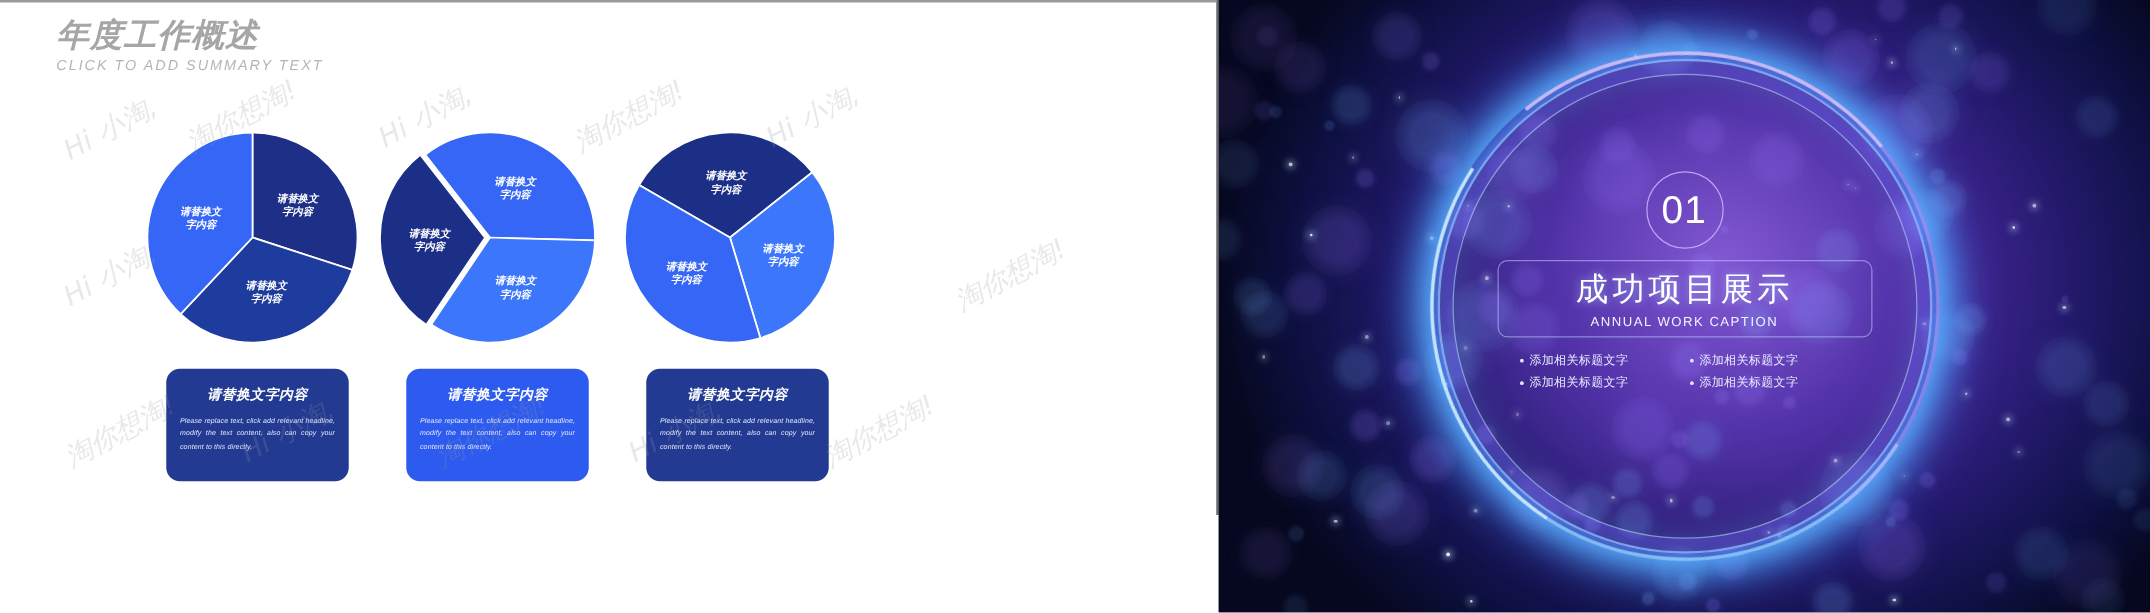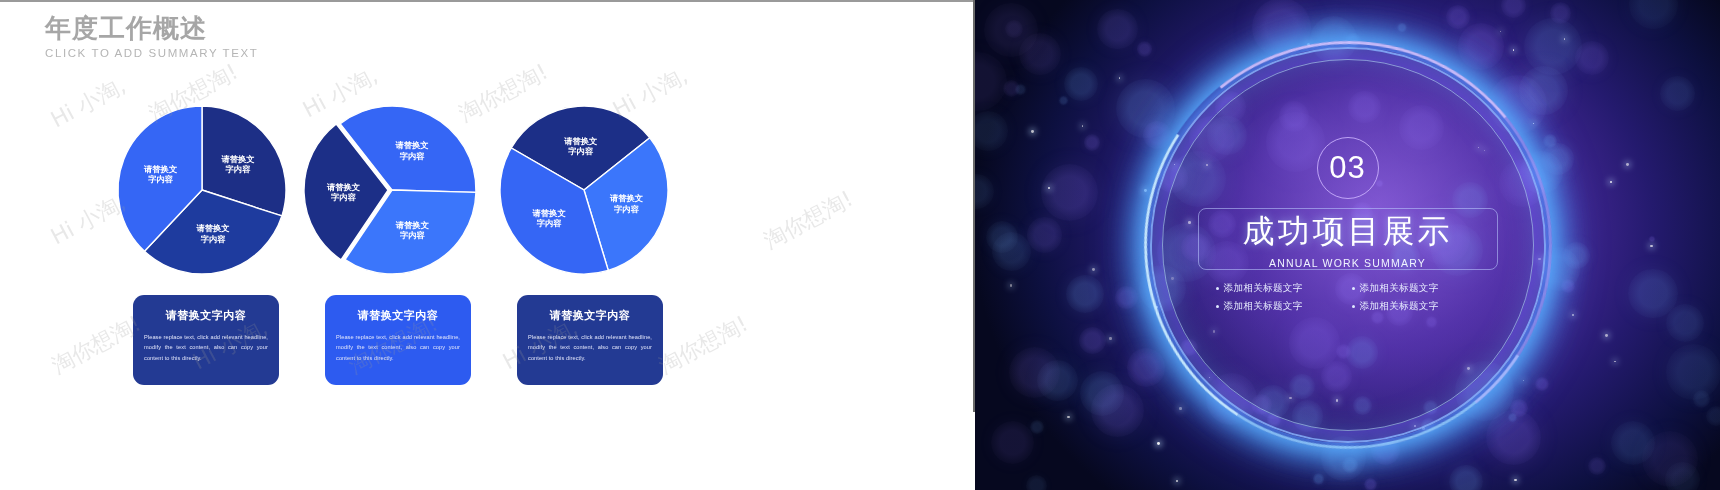--- a/index.html
+++ b/index.html
@@ -11,20 +11,21 @@
   }
   .slide-wrap { position: relative; width: 1720px; height: 490px; display: flex; }
 
   
   .left-slide {
     position: relative;
     width: 975px; height: 412px;
     background: #ffffff;
     overflow: hidden;
     border-right: 2px solid #6a6a6a;
+    font-style: italic;
   }
   .slide-divider-line {
     position: absolute; left: 0; top: 0; width: 973px; height: 2px;
     background: #9a9a9a;
   }
   .slide-divider-line.bottom { top: 436px; height: 1px; background: #bdbdbd; }
 
   
   .header { position: absolute; left: 45px; top: 14px; }
   .header-title {
@@ -149,21 +150,21 @@
     font-family: "Liberation Sans", sans-serif; font-weight: normal;
   }
   .title-plate {
     position: absolute; left: 50%; top: 208px; margin-left: -150px;
     width: 300px; height: 62px;
     border: 1px solid rgba(190,205,255,0.55);
     border-radius: 8px;
     display: flex; flex-direction: column; align-items: center; justify-content: center;
   }
   .title-cn {
-    font-size: 32px; color: #ffffff; letter-spacing: 3px; font-weight: normal;
+    font-size: 26px; color: #ffffff; letter-spacing: 3px; font-weight: normal;
     font-family: "DejaVu Sans", sans-serif;
     text-shadow: 0 0 8px rgba(170,210,255,0.7);
   }
   .title-en {
     font-size: 10.5px; color: #f0f4ff; letter-spacing: 1.2px; margin-top: 3px;
     font-family: "Liberation Sans", sans-serif;
   }
   .bullets {
     position: absolute; left: 50%; top: 282px; margin-left: -132px;
     width: 264px;
@@ -412,25 +413,25 @@
         <div class="spark" style="left: 651.458px; top: 163.461px; width: 2.93944px; height: 2.93944px; opacity: 0.64; box-shadow: rgba(190, 225, 255, 0.85) 0px 0px 6px 1.5px;"></div>
       </div>
     <div class="inner-disc"></div>
     <div class="ring-glow"></div>
     <div class="ring-glow two"></div>
     <div class="ring-arc"></div>
     <div class="ring-arc top"></div>
 
     <div class="rs-content">
       <div class="num-circle">
-        <span>03</span>
+        <span>01</span>
       </div>
       <div class="title-plate">
         <div class="title-cn">成功项目展示</div>
-        <div class="title-en">ANNUAL WORK SUMMARY</div>
+        <div class="title-en">ANNUAL WORK CAPTION</div>
       </div>
       <div class="bullets" id="bullets-host">
           <div class="bullet">
             <span class="dot"></span>
             <span class="txt">添加相关标题文字</span>
           </div>
           <div class="bullet">
             <span class="dot"></span>
             <span class="txt">添加相关标题文字</span>
           </div>

